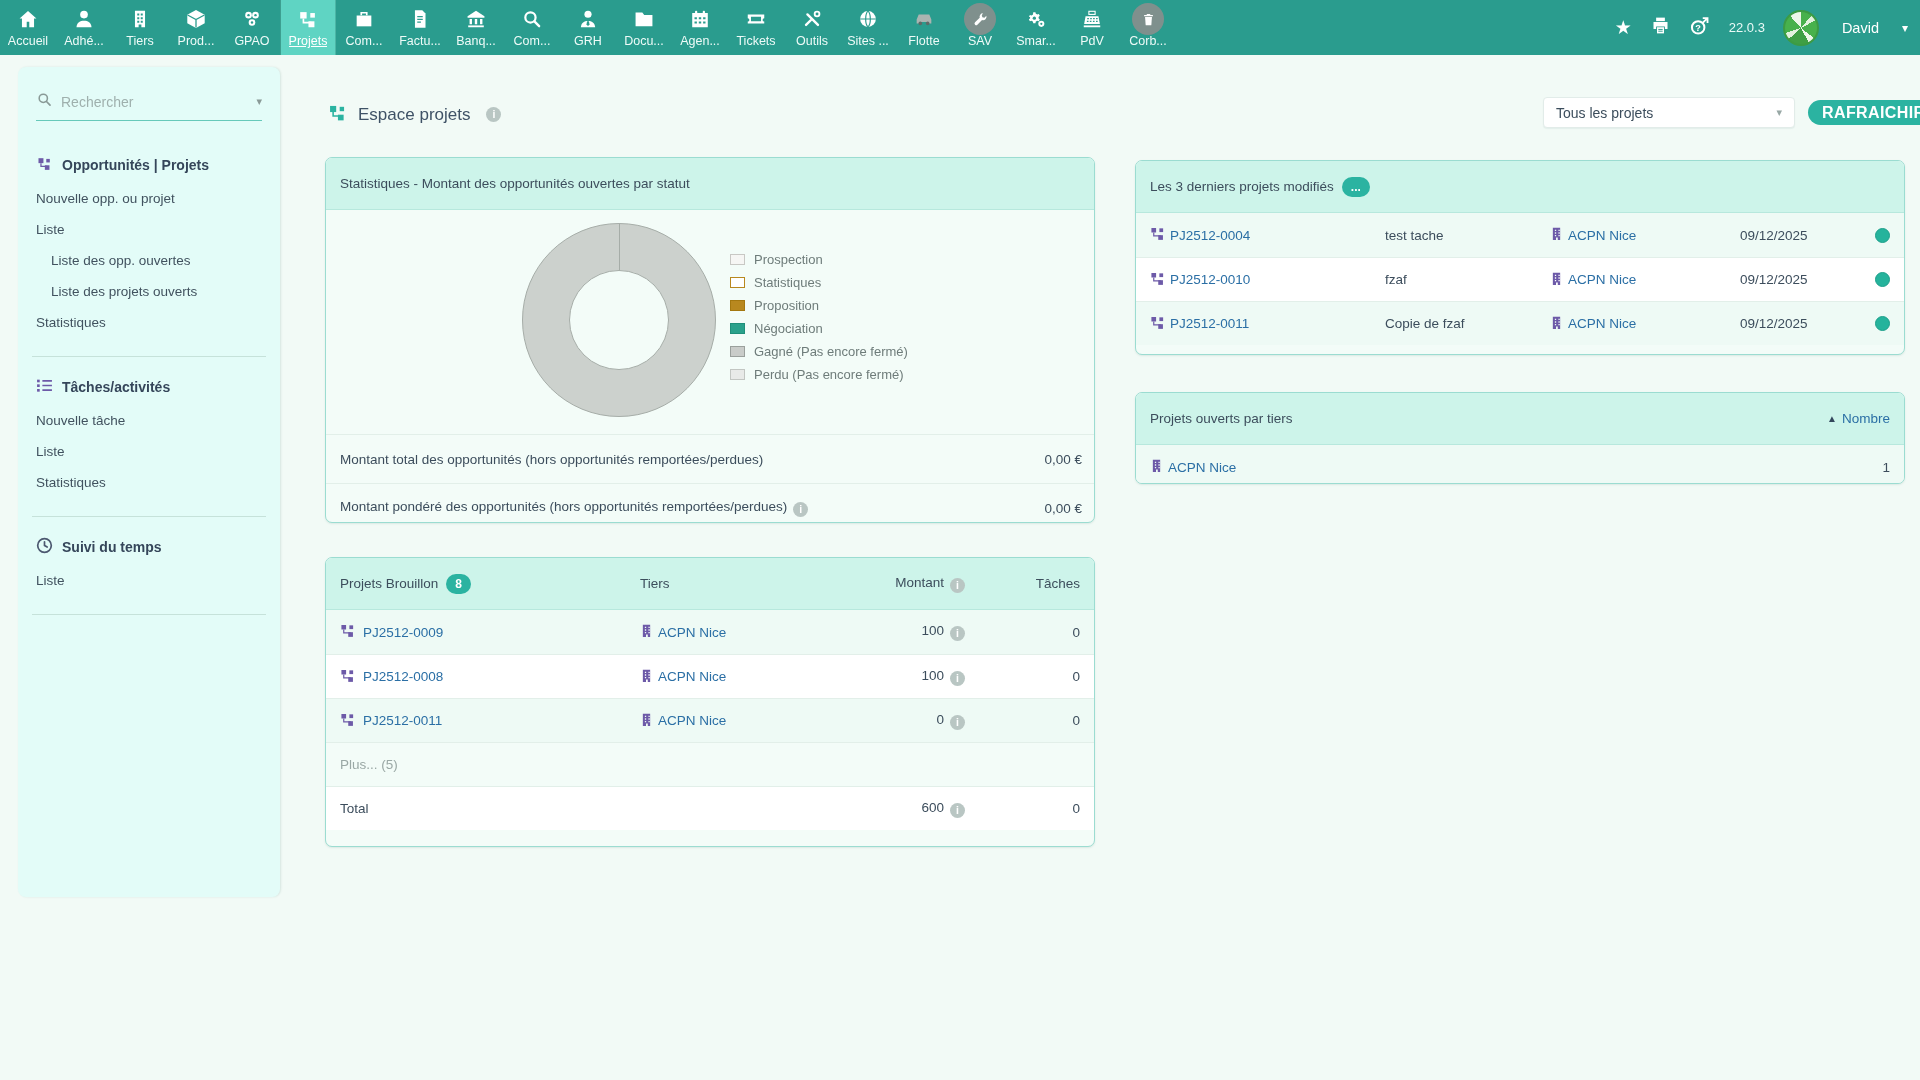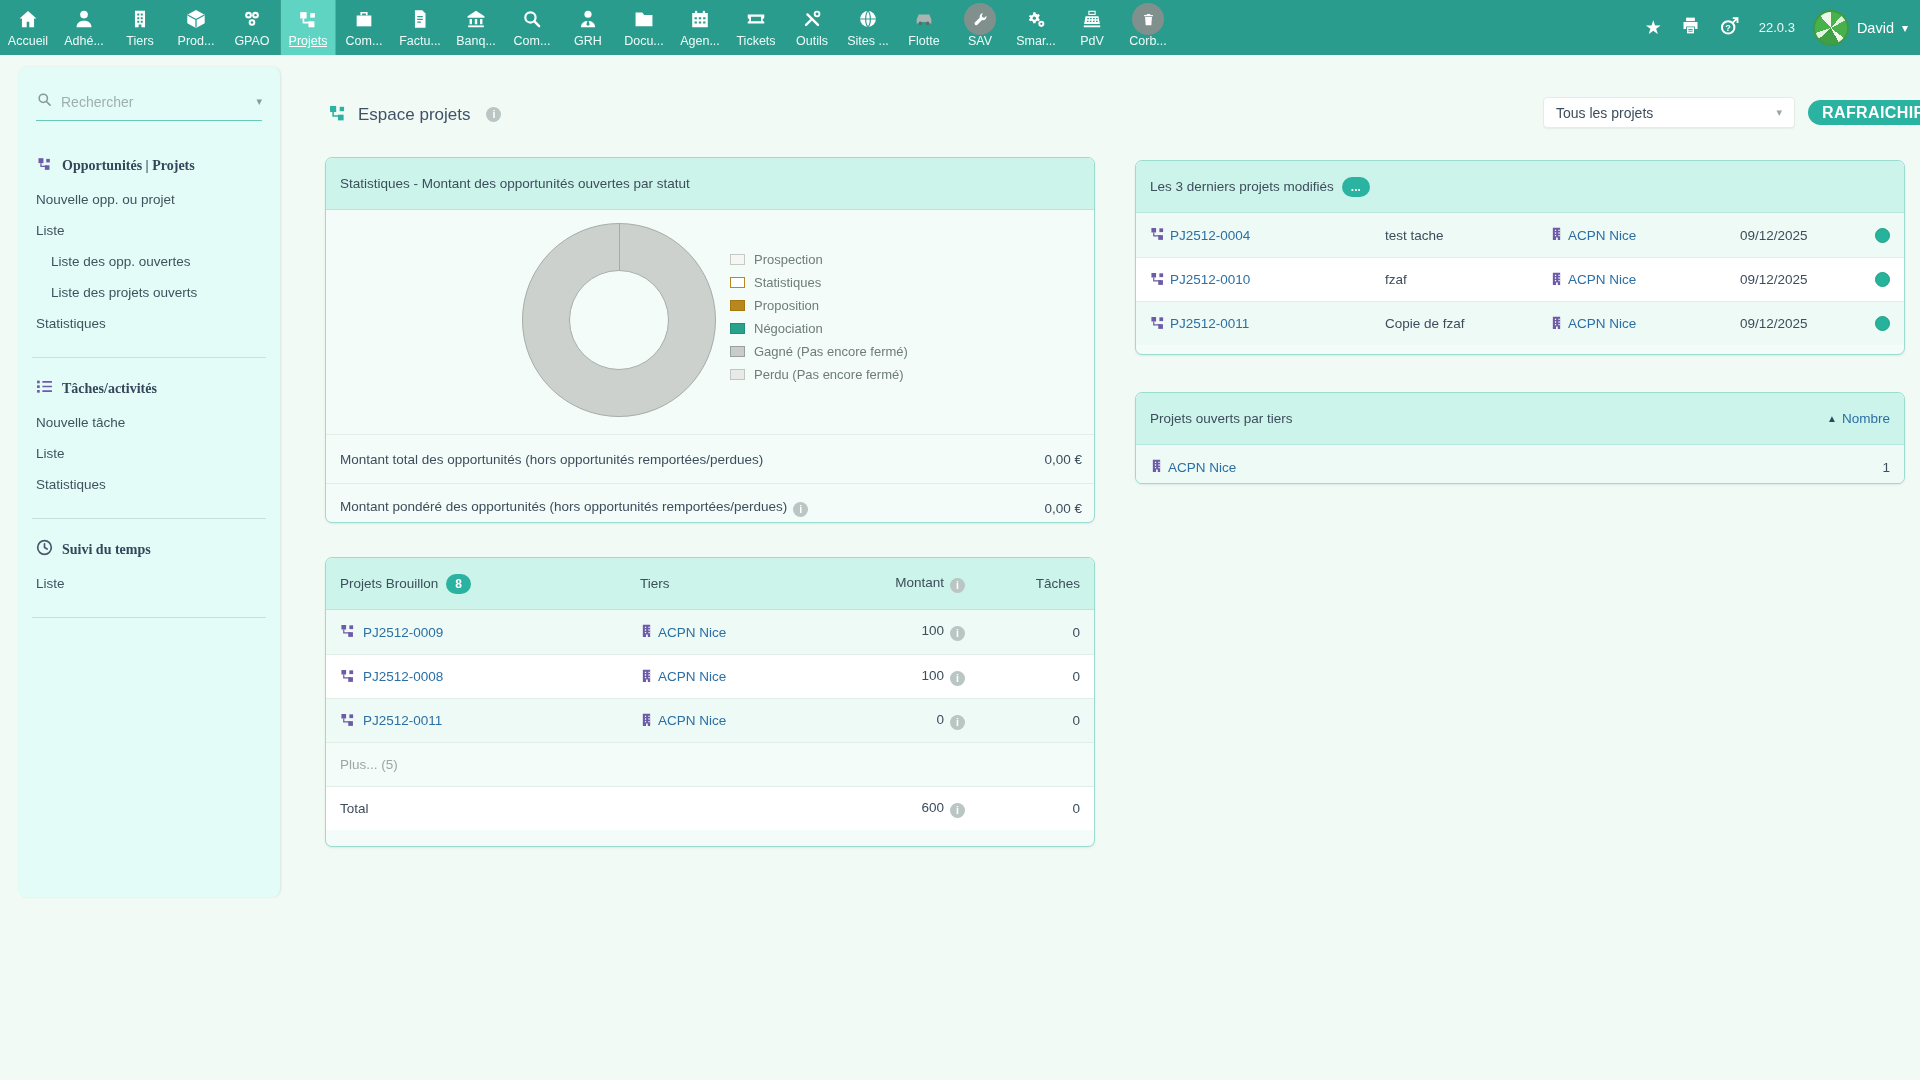--- a/index.html
+++ b/index.html
@@ -15,36 +15,36 @@
   .nav-items { display:flex; }
   .nav-item { width:56px; display:flex; flex-direction:column; align-items:center; padding-top:6px; gap:2px; }
   .nav-item.active { background:#5fd4c3; box-shadow: inset 1px 0 0 rgba(0,60,50,.35), inset -1px 0 0 rgba(0,60,50,.2); }
   .nav-ic { height:26px; display:flex; align-items:center; justify-content:center; }
   .nav-lbl { font-size:12.5px; color:#eefbf8; white-space:nowrap; overflow:hidden; max-width:54px; }
   .nav-item.active .nav-lbl { color:#ffffff; text-decoration:underline; }
   .ic-circle { width:32px; height:32px; border-radius:50%; background:#7f908d; display:flex; align-items:center; justify-content:center; }
   .topbar-right { position:absolute; right:12px; top:0; height:55px; display:flex; align-items:center; gap:18px; }
   .tb-star { color:#ffffff; font-size:19px; }
   .tb-version { color:#eafaf7; font-size:13px; }
-  .userbox { display:flex; align-items:center; gap:8px; }
+  .userbox { display:flex; align-items:center; gap:23px; }
   .avatar { width:36px; height:36px; border-radius:50%;
     background: conic-gradient(#48b14c 0 40deg,#e3f2de 40deg 62deg,#48b14c 62deg 128deg,#eef7ea 128deg 152deg,#3f9f45 152deg 228deg,#e3f2de 228deg 252deg,#48b14c 252deg 318deg,#eef7ea 318deg 360deg);
     border:2px solid #3c9b43; }
   .user-name { color:#ffffff; font-size:14.5px; }
   .user-caret { color:#ffffff; font-size:12px; }
 
   
   .sidebar { position:absolute; left:18px; top:67px; width:262px; height:830px; background:#e3fcf8; border-radius:8px; box-shadow:1px 0 2px rgba(70,120,110,.15); padding:16px 0 0 0; }
   .search-row { margin:8px 18px 22px 18px; display:flex; align-items:center; gap:8px; border-bottom:1px solid #66c9ba; padding-bottom:8px; }
   .search-input { border:none; outline:none; background:transparent; flex:1; font-size:14px; color:#3c4d5c; font-family:inherit; }
   .search-input::placeholder { color:#9fb0ad; }
   .search-caret { color:#8a9a97; font-size:11px; }
   .sb-section { padding:4px 0 10px 0; }
   .sb-divider { border-top:1px solid #c6e2da; margin:8px 14px; }
-  .sb-title { display:flex; align-items:center; gap:9px; padding:8px 18px; font-size:14px; font-weight:bold; color:#35465a;font-family:Liberation Serif, serif; }
+  .sb-title { display:flex; align-items:center; gap:9px; padding:8px 18px; font-size:14px; font-weight:bold; color:#35465a; }
   .sb-item { padding:8px 18px; font-size:13.5px; color:#41525f; }
   .sb-item.indent { padding-left:33px; }
 
   
   .main-title { position:absolute; left:327px; top:102px; display:flex; align-items:center; gap:10px; }
   .main-title-text { font-size:17px; color:#3f5266; }
   .filter-select { position:absolute; left:1543px; top:97px; width:252px; height:31px; background:#ffffff; border:1px solid #e2ece9; border-radius:4px; display:flex; align-items:center; justify-content:space-between; padding:0 12px; font-size:14px; color:#3c4d5c; box-shadow:0 1px 1px rgba(60,120,110,.08); }
   .filter-caret { color:#98a8a5; font-size:11px; }
   .refresh-btn { position:absolute; left:1808px; top:100px; height:25px; background:#2bb3a1; color:#ffffff; border:none; border-radius:13px; font-size:16px; font-weight:bold; letter-spacing:.4px; padding:0 14px; font-family:inherit; }
 

